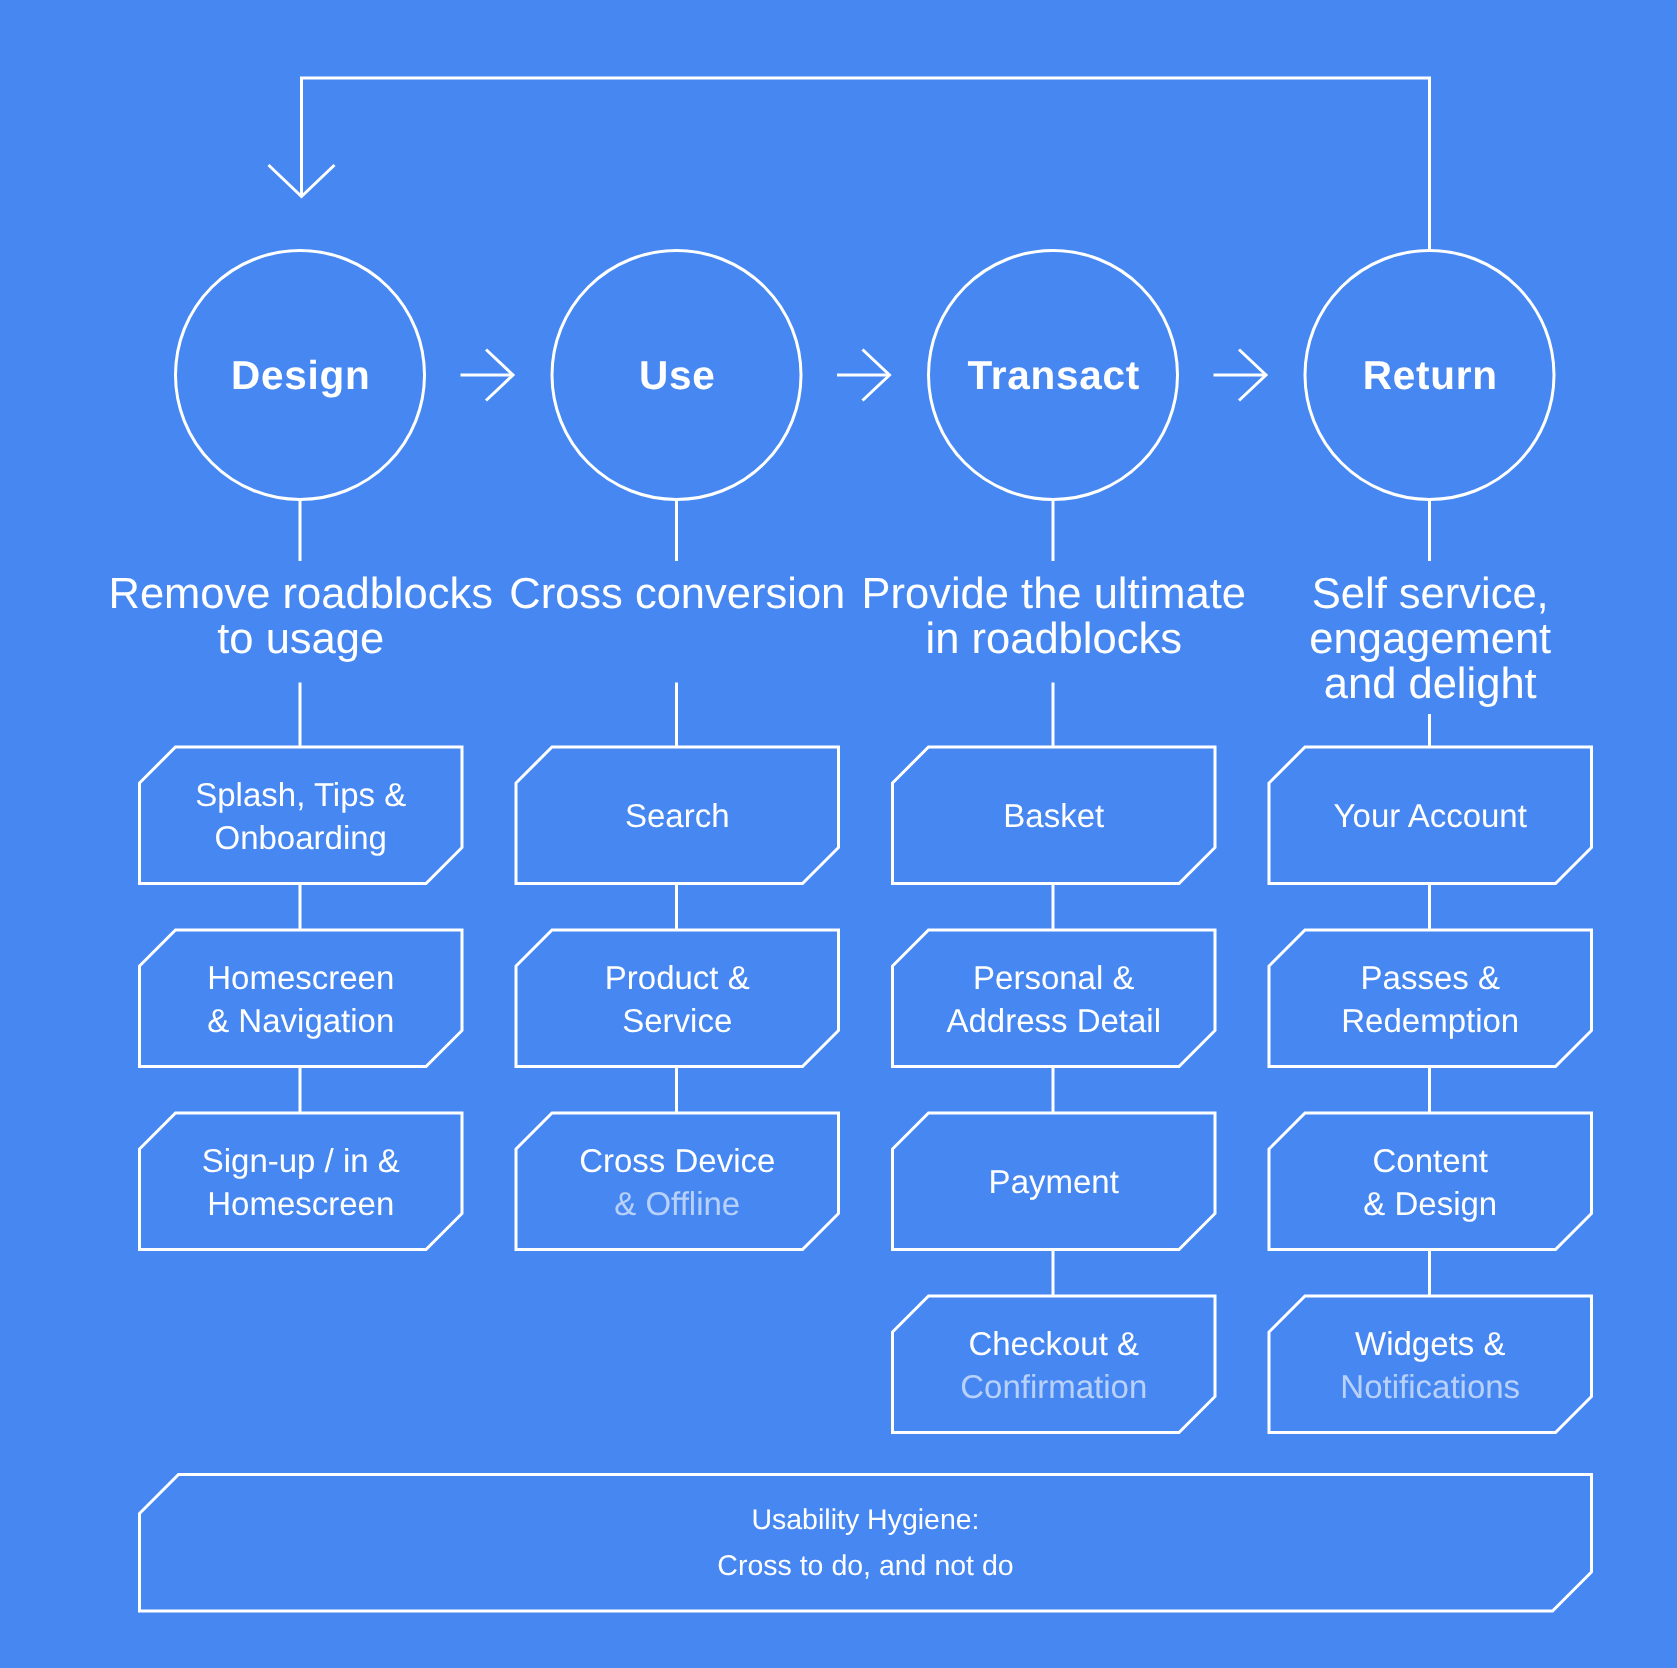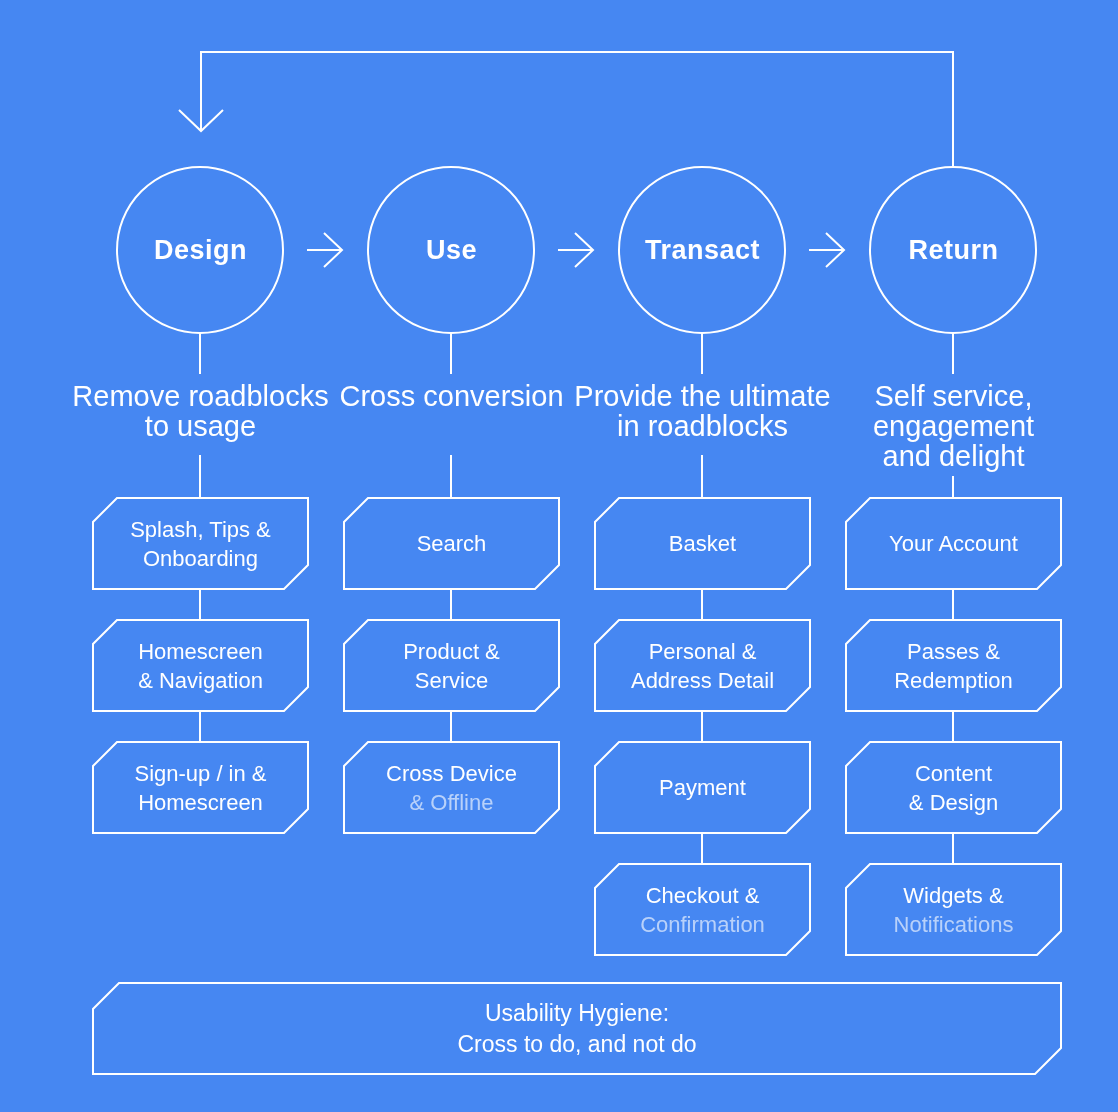--- a/index.html
+++ b/index.html
@@ -30,21 +30,21 @@
     font-size:29px;line-height:30px;
   }
   .boxlbl{
     width:215px;height:91px;
     flex-direction:column;
     font-size:22px;line-height:29px;
   }
   .footerlbl{
     left:93px;top:983px;width:968px;height:91px;
     flex-direction:column;
-    font-size:23px;line-height:31px;
+    font-size:19px;line-height:31px;
   }
   .sec{color:var(--sec);}
 </style>
 </head>
 <body>
 
 <div id="canvas">
 
   <svg id="wires" width="1118" height="1112" viewBox="0 0 1118 1112">
 

